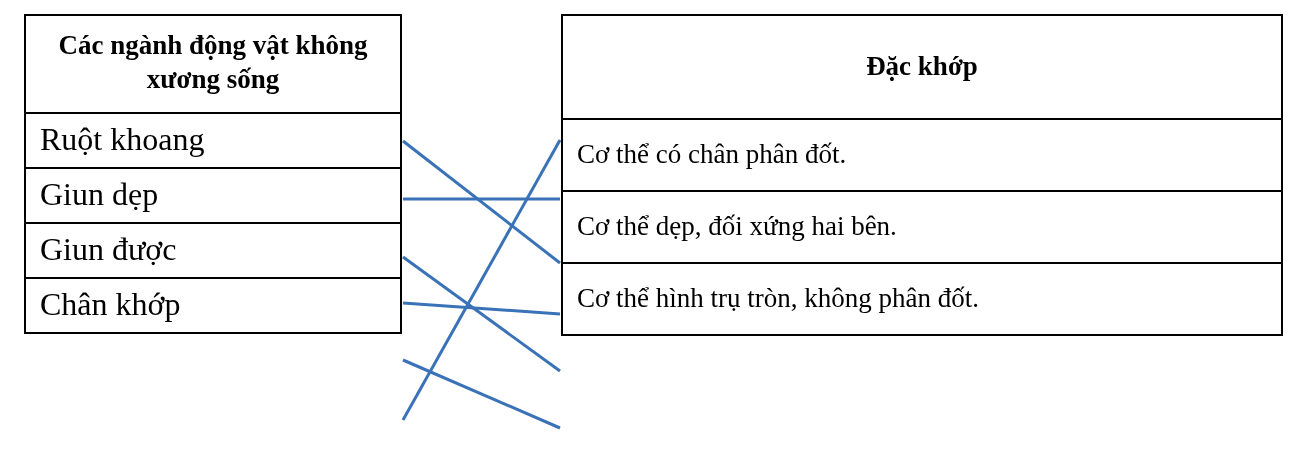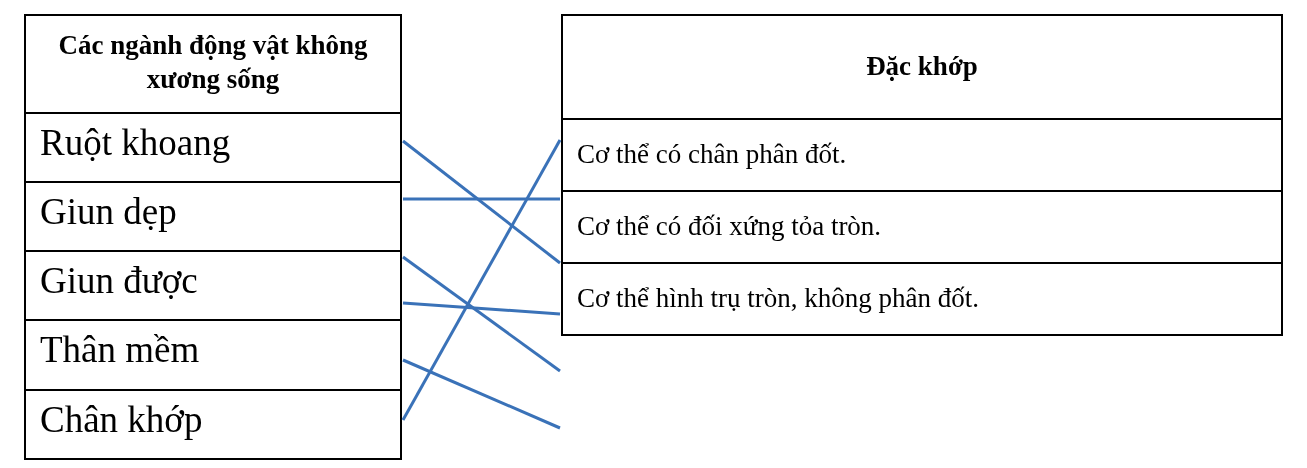--- a/index.html
+++ b/index.html
@@ -25,22 +25,22 @@
   .table-left {
     position: absolute;
     left: 24px;
     top: 14px;
     width: 378px;
     border-collapse: collapse;
     background: #ffffff;
   }
   .table-left td {
     border: 2px solid #000000;
-    padding: 6px 10px 16px 14px;
-    font-size: 37px;
+    padding: 6px 10px 8px 14px;
+    font-size: 32px;
     line-height: 1.22;
     color: #000000;
     height: 45px;
     box-sizing: border-box;
     vertical-align: middle;
   }
   .table-left td.header-cell {
     text-align: center;
     font-weight: bold;
     padding: 10px 12px 12px 12px;
@@ -103,38 +103,35 @@
       <tr>
         <td>Ruột khoang</td>
       </tr>
       <tr>
         <td>Giun dẹp</td>
       </tr>
       <tr>
         <td>Giun được</td>
       </tr>
       <tr>
-        <td>Thân mềm</td>
-      </tr>
-      <tr>
         <td>Chân khớp</td>
       </tr>
     </tbody>
   </table>
 
   <table class="table-right">
     <tbody>
       <tr>
         <td class="header-cell">Đặc khớp</td>
       </tr>
       <tr>
         <td>Cơ thể có chân phân đốt.</td>
       </tr>
       <tr>
-        <td>Cơ thể có đối xứng tỏa tròn.</td>
+        <td>Cơ thể dẹp, đối xứng hai bên.</td>
       </tr>
       <tr>
         <td>Cơ thể hình trụ tròn, không phân đốt.</td>
       </tr>
     </tbody>
   </table>
 
   <svg id="connectors" viewBox="0 0 1307 468" width="1307" height="468">
       <line x1="403" y1="141" x2="560" y2="263" stroke="#3a72b8" stroke-width="3"></line>
       <line x1="403" y1="199" x2="560" y2="199" stroke="#3a72b8" stroke-width="3"></line>

